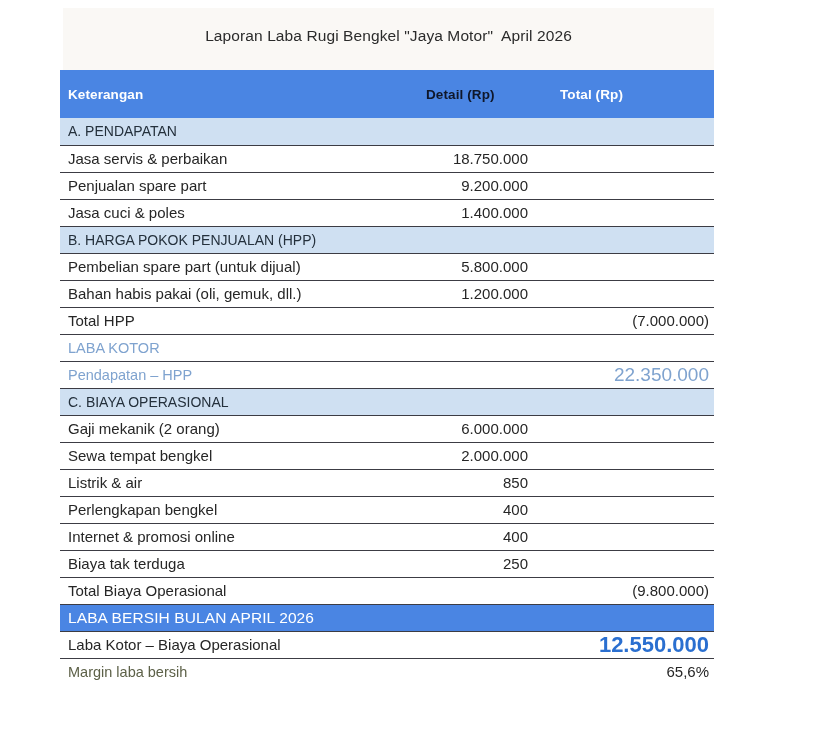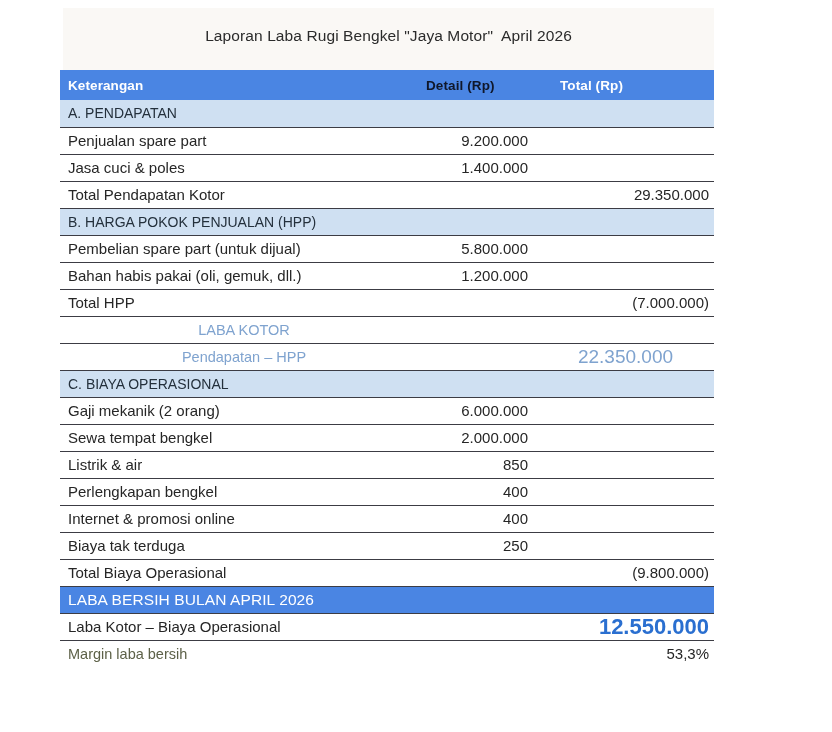--- a/index.html
+++ b/index.html
@@ -70,21 +70,21 @@
     height: 27px;
     font-size: 15px;
     color: #262626;
     border-bottom: 1.6px solid #3c3c44;
   }
   td.ket   { padding-left: 8px; text-align: left; white-space: nowrap; }
   td.det   { text-align: right; padding-right: 14px; color: #4a4a4a; white-space: nowrap;}
   td.tot   { text-align: right; padding-right: 5px; color: #262626; white-space: nowrap;}
 
   
-  tr.head { height: 30px; }
+  tr.head { height: 48px; }
   tr.head td {
     background: #4a85e3;
     color: #ffffff;
     font-weight: bold;
     font-size: 13.5px;
     height: 30px;
     border-bottom: none;
     letter-spacing: 0.1px;
   }
   tr.head td.ket { padding-left: 8px; }
@@ -96,21 +96,20 @@
     background: #cfe0f2;
     color: #24303c;
     font-size: 14px;
     border-bottom: 1.6px solid #3c3c44;
   }
 
   
   tr.gross td {
     color: #7fa3cf;
     border-bottom: 1.6px solid #3c3c44;
-    text-align: center;
   }
   tr.gross td.ket { font-size: 14.5px; }
   tr.gross.label td { border-bottom: 1.6px solid #3c3c44; }
   tr.gross td.tot { color: #7fa3cf; font-size: 19px; }
 
   
   tr.subtotal td.tot { color: #262626; }
 
   
   tr.banner td {
@@ -154,34 +153,34 @@
     <tbody id="table-body">
       <tr class="head">
         <td class="ket">Keterangan</td>
         <td class="det">Detail (Rp)</td>
         <td class="tot">Total (Rp)</td>
       </tr>
     <tr class="row section">
           <td class="ket" colspan="3">A. PENDAPATAN</td>
         </tr>
         <tr class="row">
+          <td class="ket">Jasa servis &amp; perbaikan</td>
+          <td class="det">18.750.000</td>
+          <td class="tot"></td>
+        </tr>
+        <tr class="row">
           <td class="ket">Penjualan spare part</td>
           <td class="det">9.200.000</td>
           <td class="tot"></td>
         </tr>
         <tr class="row">
           <td class="ket">Jasa cuci &amp; poles</td>
           <td class="det">1.400.000</td>
           <td class="tot"></td>
         </tr>
-        <tr class="row subtotal">
-          <td class="ket">Total Pendapatan Kotor</td>
-          <td class="det"></td>
-          <td class="tot">29.350.000</td>
-        </tr>
         <tr class="row section">
           <td class="ket" colspan="3">B. HARGA POKOK PENJUALAN (HPP)</td>
         </tr>
         <tr class="row">
           <td class="ket">Pembelian spare part (untuk dijual)</td>
           <td class="det">5.800.000</td>
           <td class="tot"></td>
         </tr>
         <tr class="row">
           <td class="ket">Bahan habis pakai (oli, gemuk, dll.)</td>
@@ -245,18 +244,18 @@
           <td class="ket" colspan="3">LABA BERSIH BULAN APRIL 2026</td>
         </tr>
         <tr class="row netresult">
           <td class="ket">Laba Kotor – Biaya Operasional</td>
           <td class="det"></td>
           <td class="tot">12.550.000</td>
         </tr>
         <tr class="row margin">
           <td class="ket">Margin laba bersih</td>
           <td class="det"></td>
-          <td class="tot">53,3%</td>
+          <td class="tot">65,6%</td>
         </tr>
       </tbody>
   </table>
 
 </div>
 
 </body></html>

